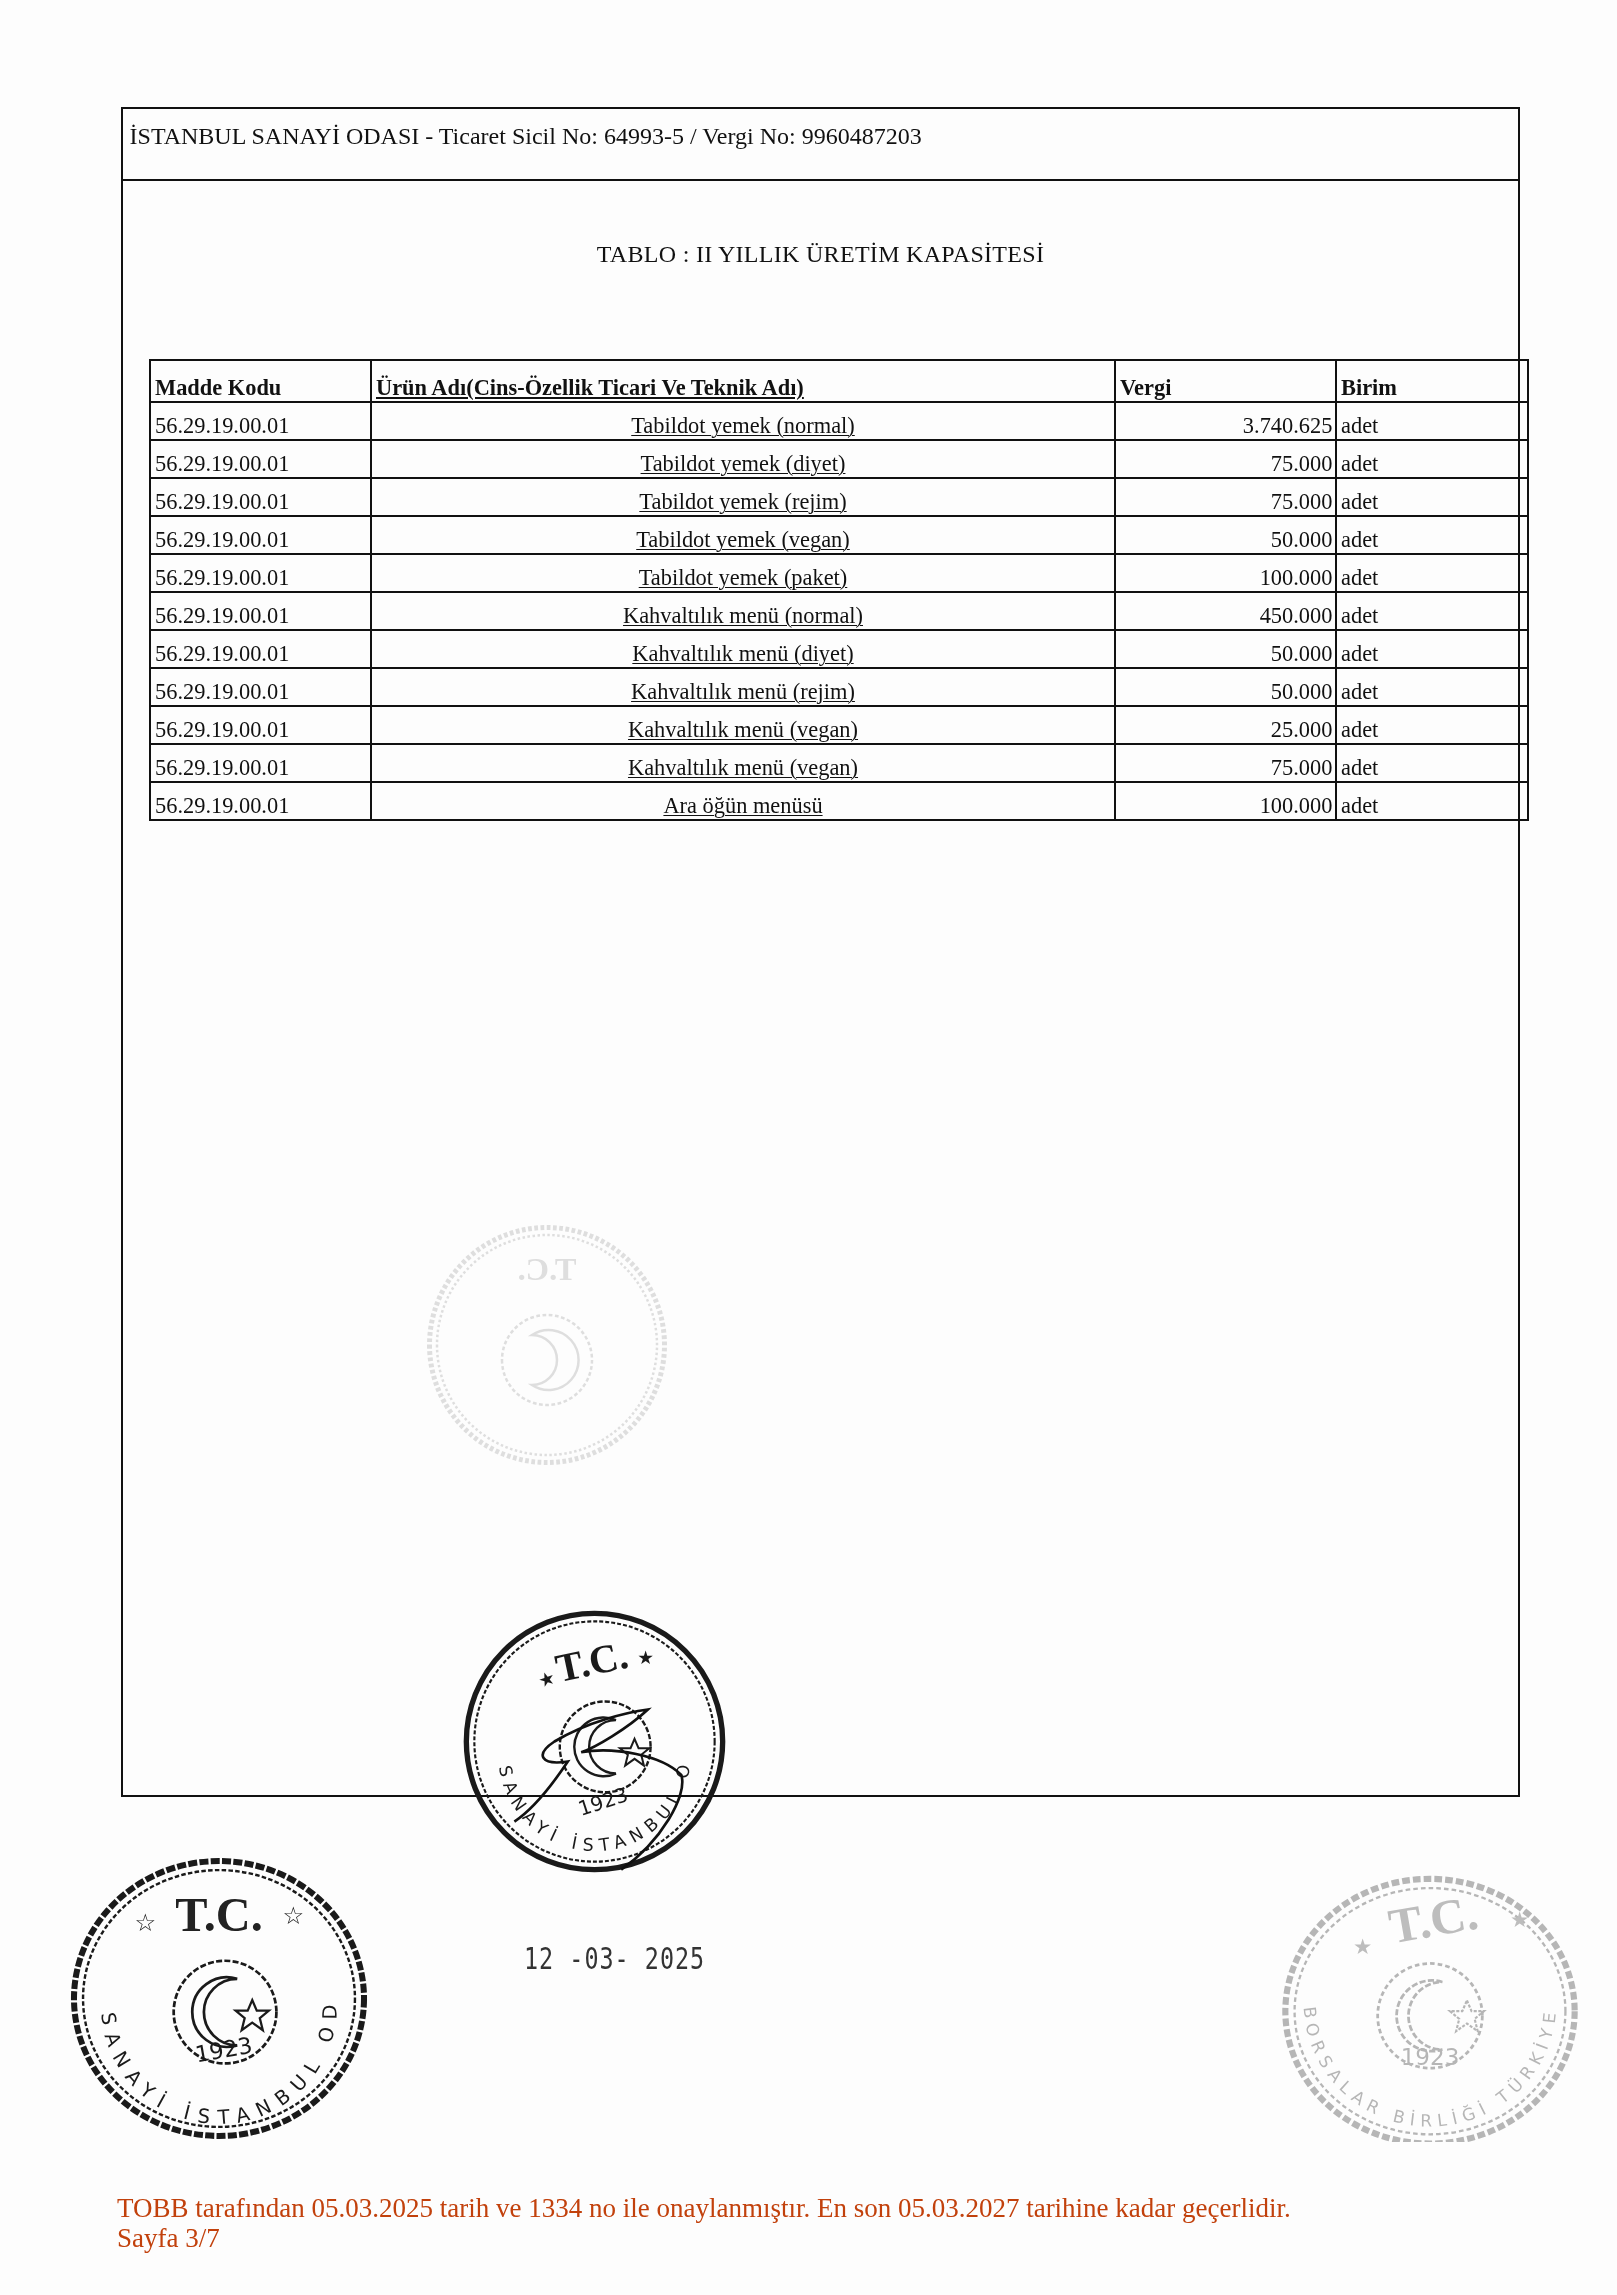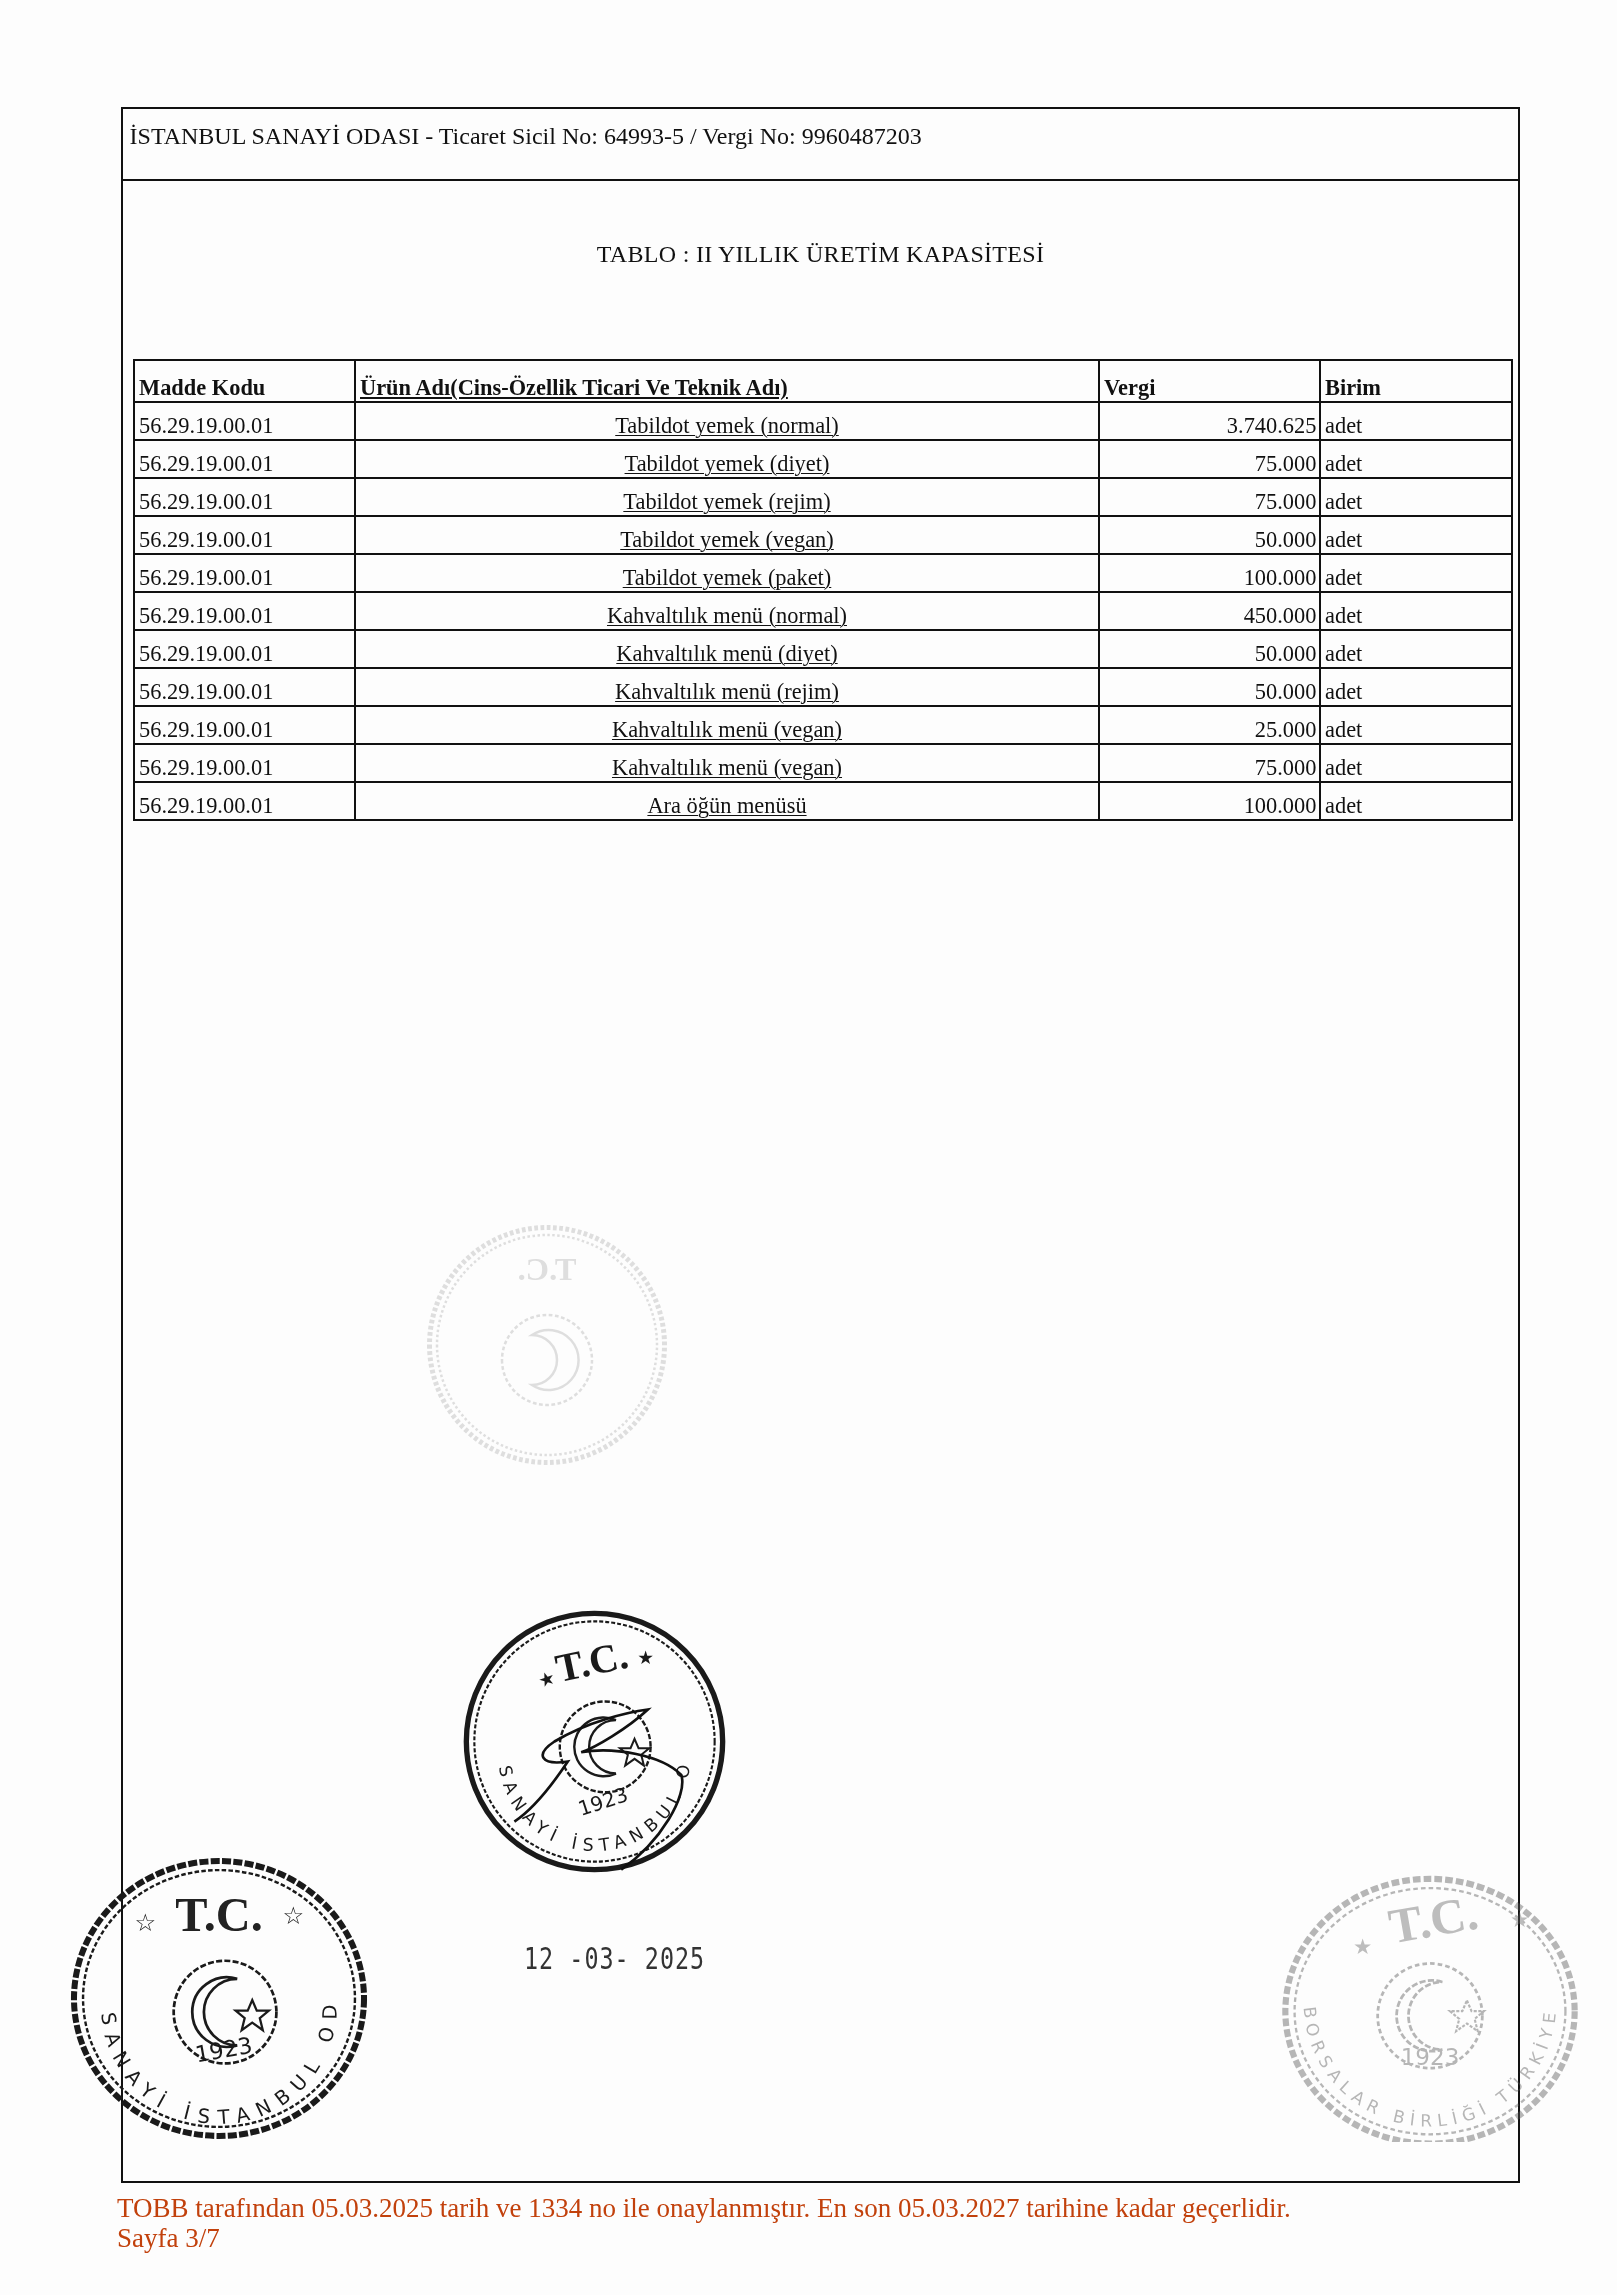--- a/index.html
+++ b/index.html
@@ -20,21 +20,21 @@
       left: 0; top: 0;
       width: 1617px; height: 2295px;
       background: #fdfdfd;
     }
     
     .frame {
       position: absolute;
       left: 121px;
       top: 107px;
       width: 1399px;
-      height: 2076px;
+      height: 1690px;
       border: 2px solid #111;
       box-sizing: border-box;
     }
     .frame-header {
       position: absolute;
       left: 0; top: 0;
       width: 100%;
       height: 72px;
       border-bottom: 2.6px solid #111;
       box-sizing: border-box;
@@ -52,21 +52,21 @@
       top: 132px;
       width: 100%;
       text-align: center;
       font-size: 24px;
       font-weight: normal;
       letter-spacing: 0.3px;
     }
     
     table.capacity {
       position: absolute;
-      left: 10px;
+      left: 26px;
       top: 250px;
       width: 1377px;
       border-collapse: collapse;
       table-layout: fixed;
     }
     table.capacity col.c-code { width: 221px; }
     table.capacity col.c-name { width: 744px; }
     table.capacity col.c-qty  { width: 221px; }
     table.capacity col.c-unit { width: 192px; }
     table.capacity th, table.capacity td {

